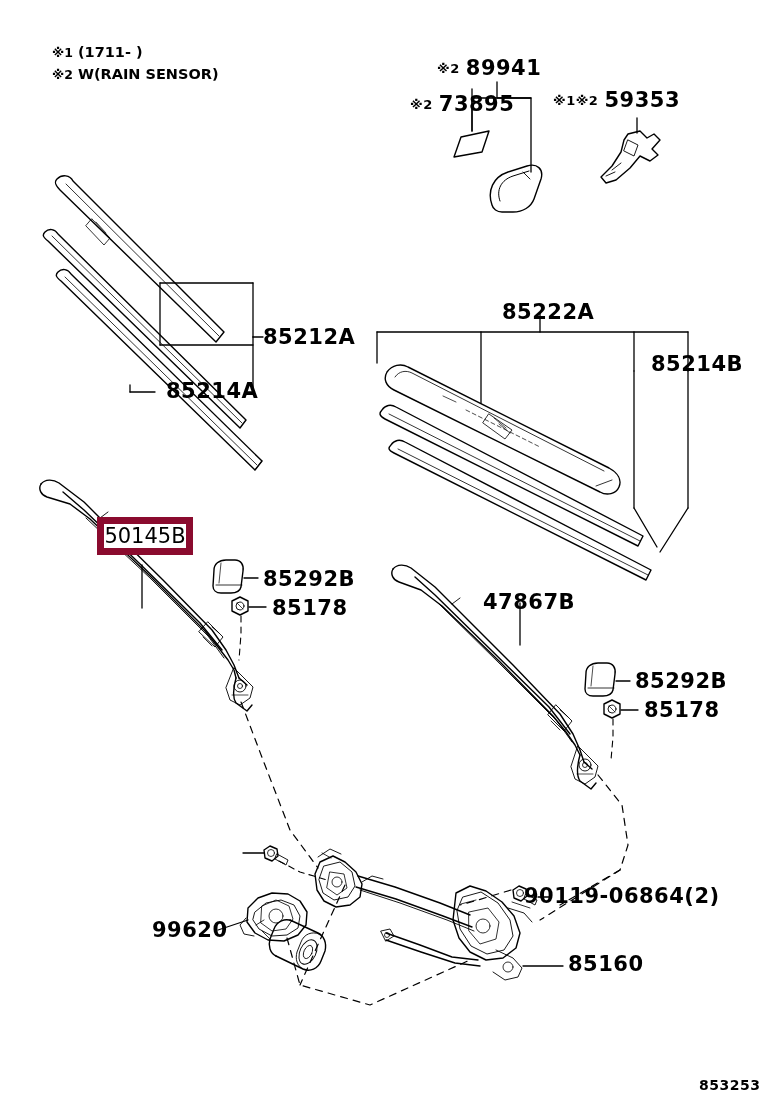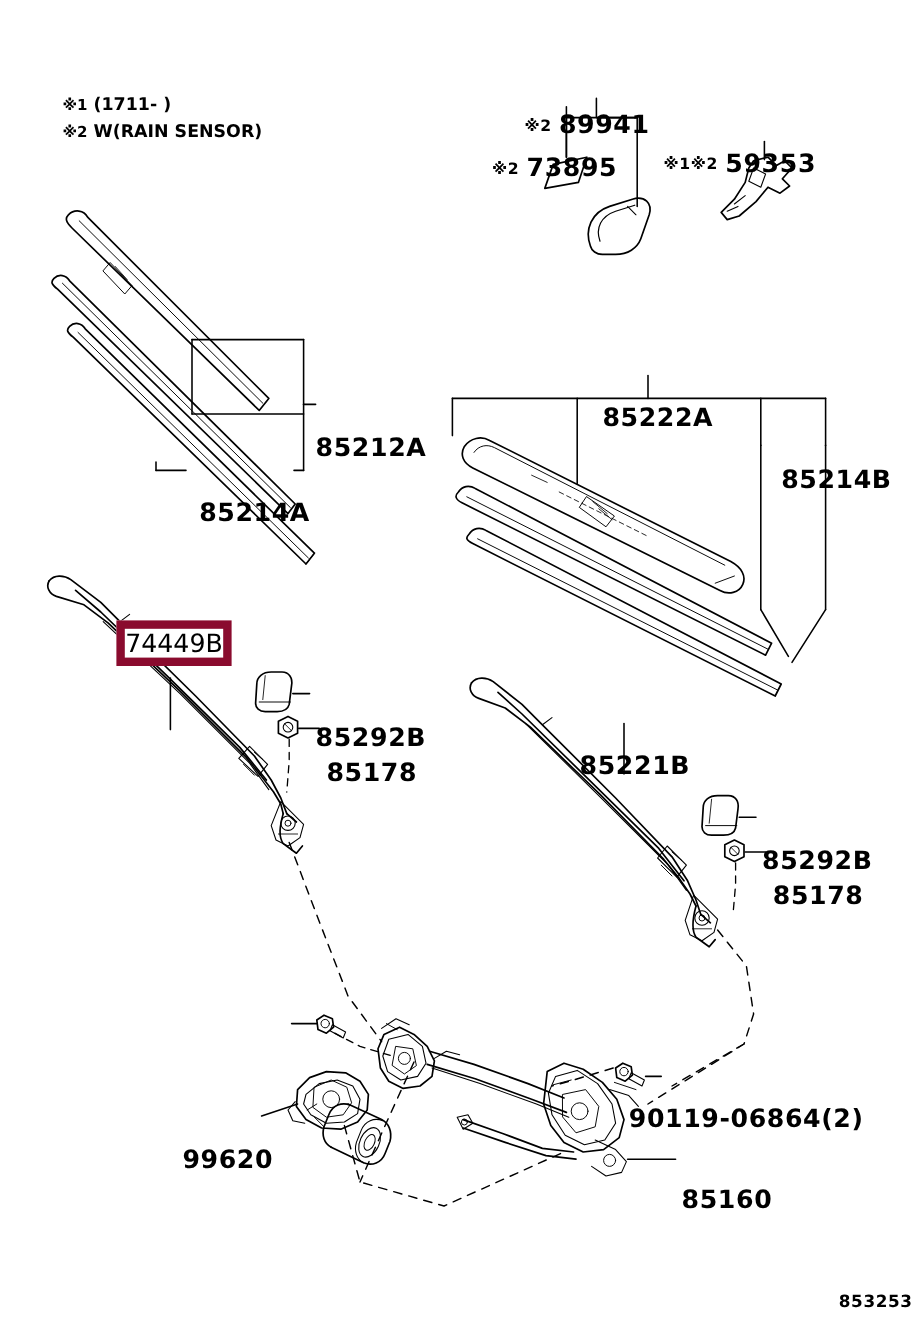--- a/index.html
+++ b/index.html
@@ -2,21 +2,21 @@
 <html><head>
 <meta charset="utf-8">
 <style>
   html,body{margin:0;padding:0;background:#ffffff;}
   body{width:760px;height:1112px;position:relative;overflow:hidden;
        font-family:"DejaVu Sans",sans-serif;color:#000;}
   #stage{position:absolute;inset:0;width:760px;height:1112px;}
   svg.layer{position:absolute;left:0;top:0;width:760px;height:1112px;}
 
   .lbl{position:absolute;white-space:nowrap;font-family:"DejaVu Sans",sans-serif;
-       font-weight:bold;color:#000;letter-spacing:0.5px;margin-top:36px;}
+       font-weight:bold;color:#000;letter-spacing:0.5px;}
   .lbl-part{font-size:21px;}
   .lbl-note{font-size:14.5px;font-weight:bold;letter-spacing:0px;}
   .mark{font-size:13px;font-weight:bold;vertical-align:2px;}
   .mark-sm{font-size:12.5px;font-weight:bold;}
 
   .hl-box{position:absolute;border:7px solid #8a0b2e;background:#fff;
           display:flex;align-items:center;justify-content:center;box-sizing:border-box;}
   .hl-box .lbl-part{position:static;}
 
   .code{position:absolute;font-size:14px;font-weight:bold;letter-spacing:0.5px;}
@@ -316,28 +316,28 @@
 
   <div class="lbl lbl-part" style="left:263px;top:325px;">85212A</div>
 
   <div class="lbl lbl-part" style="left:166px;top:379px;">85214A</div>
 
   <div class="lbl lbl-part" style="left:502px;top:300px;">85222A</div>
 
   <div class="lbl lbl-part" style="left:651px;top:352px;">85214B</div>
 
   <div class="hl-box" style="left: 97px; top: 517px; width: 96px; height: 38px; border-color: rgb(138, 11, 46);">
-    <span class="lbl-part">74449B</span>
+    <span class="lbl-part">50145B</span>
   </div>
 
   <div class="lbl lbl-part" style="left:263px;top:567px;">85292B</div>
 
   <div class="lbl lbl-part" style="left:272px;top:596px;">85178</div>
 
-  <div class="lbl lbl-part" style="left:483px;top:590px;">85221B</div>
+  <div class="lbl lbl-part" style="left:483px;top:590px;">47867B</div>
 
   <div class="lbl lbl-part" style="left:635px;top:669px;">85292B</div>
 
   <div class="lbl lbl-part" style="left:644px;top:698px;">85178</div>
 
 
   <div class="lbl lbl-part" style="left:152px;top:918px;">99620</div>
 
   <div class="lbl lbl-part" style="left:524px;top:884px;">90119-06864(2)</div>
 

